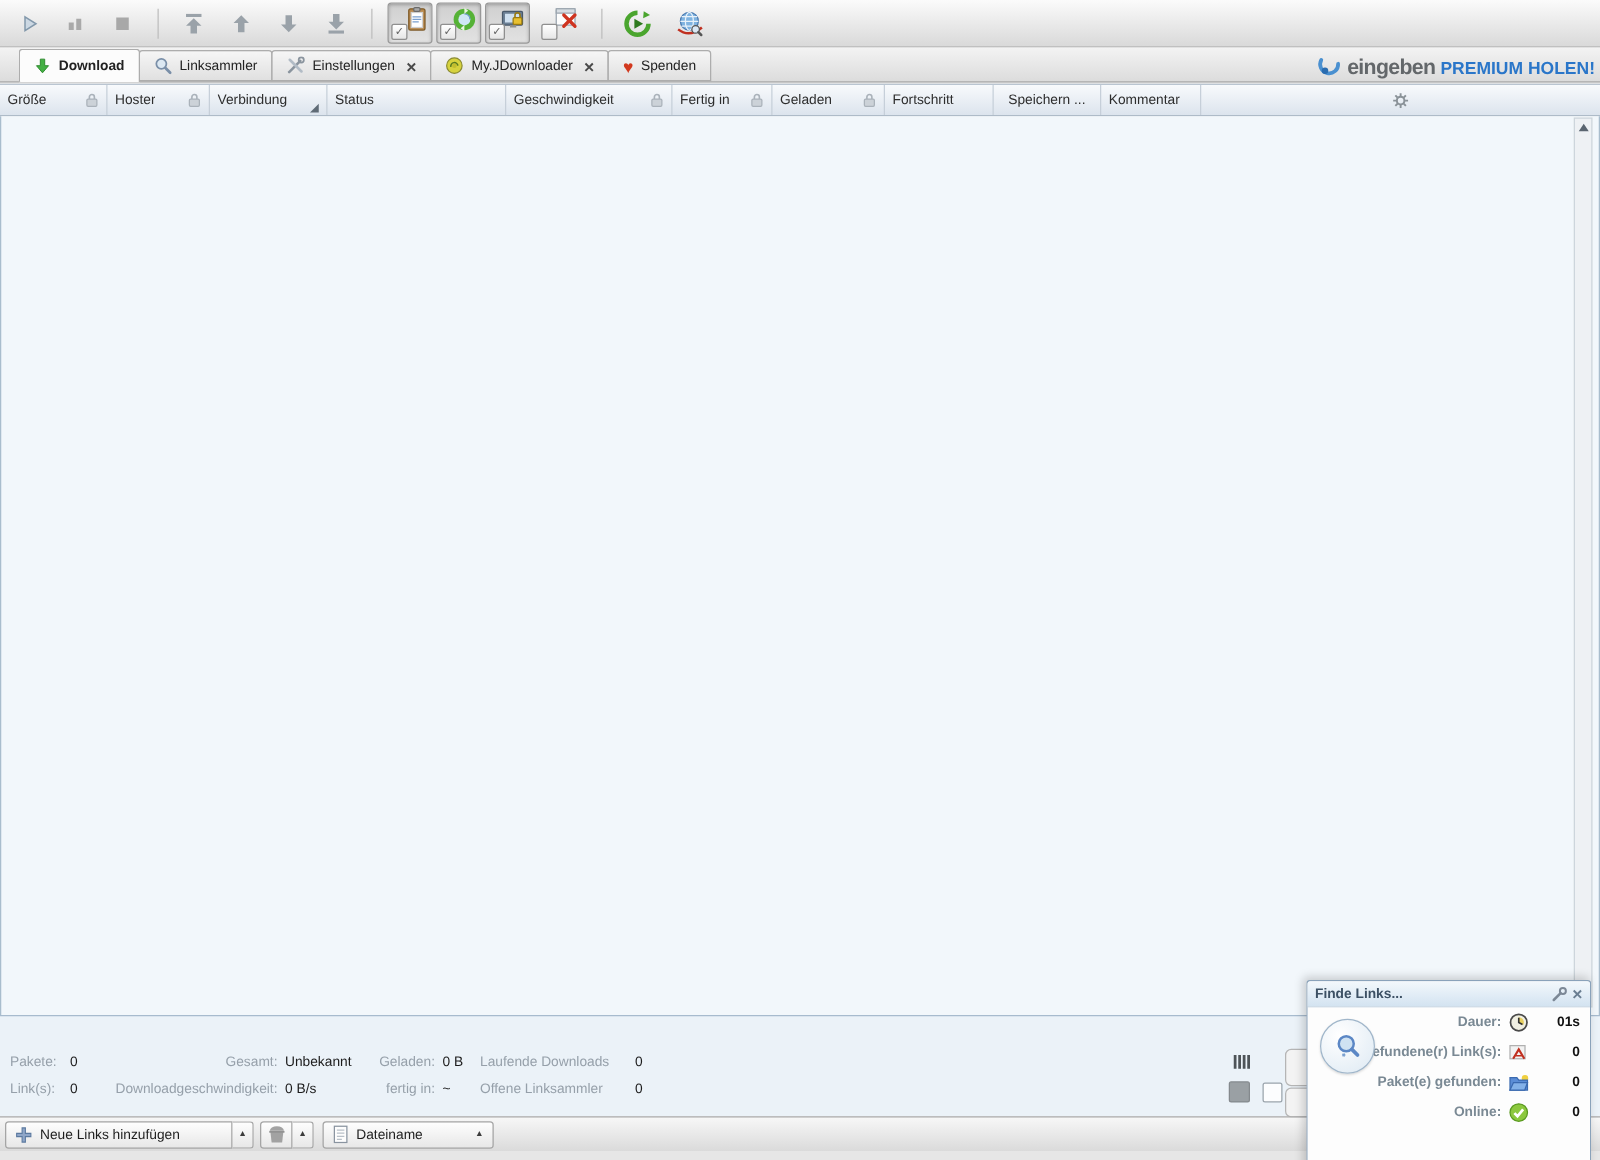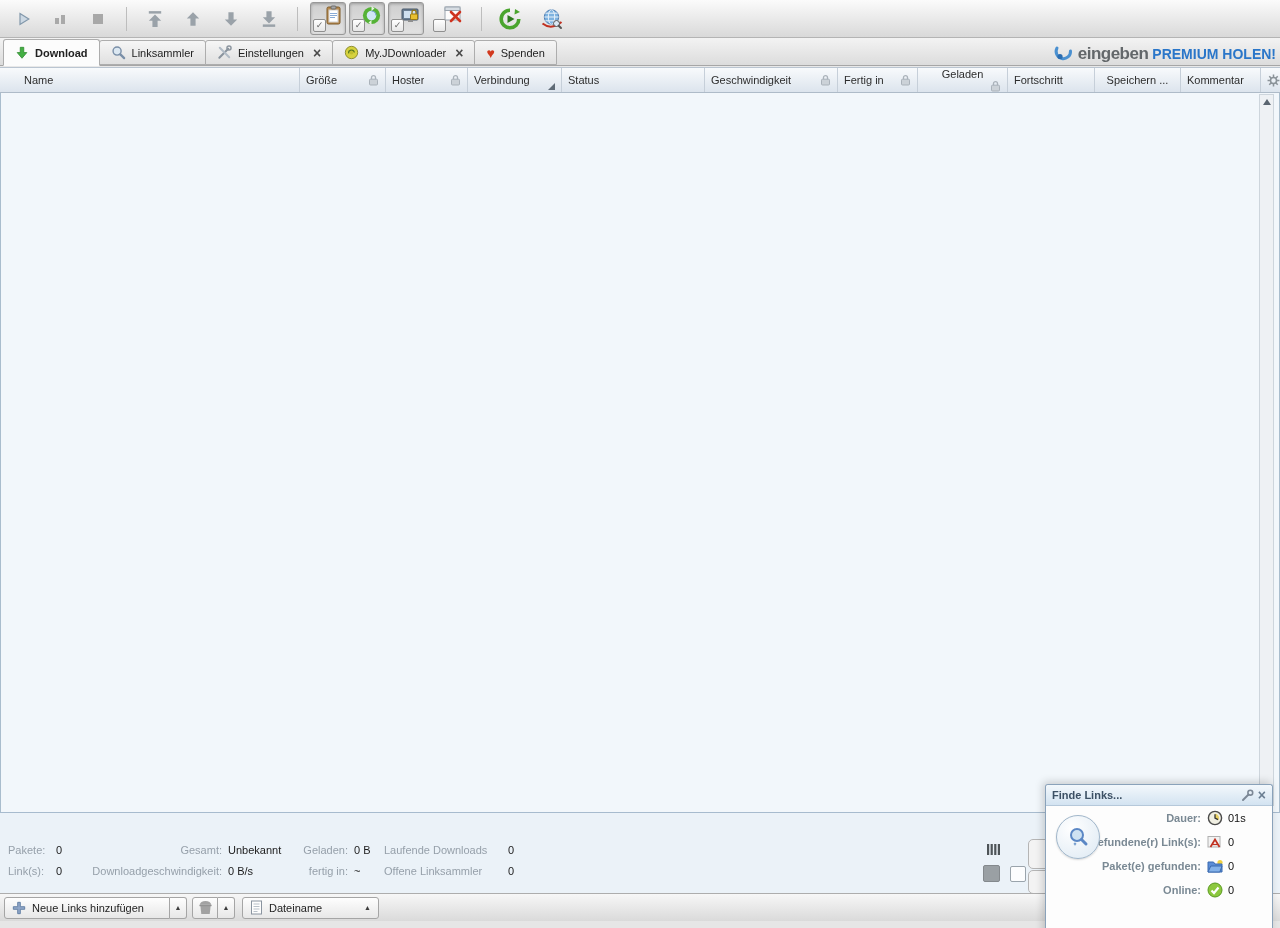--- a/index.html
+++ b/index.html
@@ -12,21 +12,21 @@
   .tbtn{width:30px;height:30px;display:flex;align-items:center;justify-content:center;border:1px solid transparent;border-radius:3px;flex:0 0 auto;}
   .tsep{width:1px;height:24px;background:#bdbdbd;margin:0 12px;flex:0 0 auto;}
   .toggle{position:relative;width:34px;height:31px;margin-right:3px;border:1px solid transparent;border-radius:3px;flex:0 0 auto;}
   .toggle.pressed{background:linear-gradient(#cfcfcf,#e2e2e2);border-color:#989898;box-shadow:inset 0 1px 3px rgba(0,0,0,.25);}
   .toggle .tg-icon{position:absolute;top:2px;right:2px;}
   .chk{position:absolute;left:2px;bottom:2px;width:11px;height:11px;background:linear-gradient(#ffffff,#e6e6e6);border:1px solid #8f8f8f;border-radius:2px;font-size:9px;line-height:10px;text-align:center;color:#666;}
 
   
   .tabbar{position:absolute;top:38px;left:0;right:0;height:28px;background:linear-gradient(#f3f3f3,#dcdcdc);border-bottom:1px solid #a6a6a6;display:flex;align-items:flex-end;padding-left:3px;box-sizing:border-box;}
   .tab{height:25px;box-sizing:border-box;display:flex;align-items:center;gap:6px;padding:0 11px;background:linear-gradient(#f6f6f6,#e0e0e0);border:1px solid #adadad;border-radius:3px 3px 0 0;margin-right:-1px;color:#222;position:relative;z-index:1;}
-  .tab.active{background:#fcfcfc;font-weight:bold;z-index:3;height:27px;margin-bottom:-1px;border-bottom:1px solid #fcfcfc;}
+  .tab.active{background:#fcfcfc;font-weight:bold;z-index:3;height:27px;margin-bottom:-1px;border-bottom:1px solid #fcfcfc;margin-left:12px;}
   .tab-close{font-size:14px;line-height:12px;color:#4a4a4a;font-weight:bold;margin-left:3px;cursor:default;}
   .logo{position:absolute;right:4px;top:5px;display:flex;align-items:center;gap:4px;z-index:4;}
   .logo-brand{font-size:17px;font-weight:bold;color:#63676a;letter-spacing:-.5px;}
   .logo-promo{font-size:14px;font-weight:bold;color:#2a76c9;}
 
   
   .theader{position:absolute;top:67px;left:0;right:0;height:26px;display:flex;background:linear-gradient(#f8fafc,#dce4ed);border-top:1px solid #bac5d1;border-bottom:1px solid #aebbc8;box-sizing:border-box;color:#2d2d2d;}
   .thcol{display:flex;align-items:center;border-right:1px solid #c6cfd9;padding:0 6px;box-sizing:border-box;position:relative;flex:0 0 auto;}
   .thcol .thl{white-space:nowrap;overflow:hidden;}
   .thlock{margin-left:auto;}
@@ -65,25 +65,25 @@
   .searchbox{margin-left:5px;width:658px;height:20px;box-sizing:border-box;border:1px solid #a5a5a5;border-radius:3px;background:#fff;font-family:"Liberation Sans",sans-serif;font-size:11px;padding:0 8px;color:#222;}
   .searchbox::placeholder{color:#b3b3b3;}
   .footer-strip{position:absolute;top:921px;left:0;right:0;height:7px;background:#e6e6e6;}
 
   
   .popup{position:absolute;left:1045px;top:784px;width:228px;height:160px;background:#fdfdfd;border:1px solid #8aa2ba;border-bottom:none;border-radius:3px 3px 0 0;box-shadow:-2px -2px 8px rgba(0,0,0,.18);z-index:10;box-sizing:border-box;}
   .popup-title{height:20px;background:linear-gradient(#f3f8fc,#d3e3f1);border-bottom:1px solid #b5c8da;display:flex;align-items:center;gap:4px;padding:0 6px;font-weight:bold;color:#3c5064;border-radius:3px 3px 0 0;}
   .popup-title .pt-text{flex:1;}
   .pclose{font-size:14px;font-weight:bold;color:#6a7e92;line-height:12px;}
   .badge{position:absolute;left:10px;top:30px;width:42px;height:42px;border-radius:50%;border:1px solid #a0b6ca;background:radial-gradient(circle at 35% 30%,#ffffff,#dde9f3);display:flex;align-items:center;justify-content:center;box-shadow:0 1px 2px rgba(0,0,0,.15);}
-  .prow{display:flex;justify-content:flex-end;align-items:center;height:24px;padding-right:8px;gap:5px;}
+  .prow{display:flex;justify-content:flex-end;align-items:center;height:24px;padding-right:8px;gap:5px;text-align:right;}
   .prow:first-of-type{margin-top:4px;}
   .p-lbl{font-weight:bold;color:#7a8994;white-space:nowrap;}
   .p-ico{width:17px;display:flex;justify-content:center;}
-  .p-val{color:#111;min-width:36px;font-weight:normal;}
+  .p-val{color:#111;min-width:36px;font-weight:bold;}
 </style>
 </head>
 <body>
 
 <div class="app">
 
   <div class="toolbar">
     <div class="tbtn">
       <span>
           <svg width="16" height="16" viewBox="0 0 16 16">
@@ -258,23 +258,20 @@
             <path d="M4 5 a7.2 7.2 0 1 0 13.5 3" fill="none" stroke="#4a90d0" stroke-width="3" stroke-linecap="round"></path>
             <circle cx="7" cy="13.5" r="2.6" fill="#2a6cb0"></circle>
           </svg>
         </span>
       <span class="logo-brand">eingeben</span>
       <span class="logo-promo">PREMIUM HOLEN!</span>
     </div>
   </div>
 
   <div class="theader">
-    <div class="thcol" style="width:300px;padding-left:24px;">
-      <span class="thl">Name</span>
-    </div>
     <div class="thcol" style="width:86px;">
       <span class="thl">Größe</span>
       <span class="thlock">
           <svg width="11" height="12" viewBox="0 0 11 12">
             <rect x="1.5" y="5.2" width="8" height="5.8" rx="1" fill="#ccd2d8" stroke="#aab2ba"></rect>
             <path d="M3.5 5.2 V3.6 a2 2 0 0 1 4 0 V5.2" fill="none" stroke="#aab2ba" stroke-width="1.3"></path>
           </svg>
         </span>
     </div>
     <div class="thcol" style="width:82px;">
@@ -304,21 +301,21 @@
     </div>
     <div class="thcol" style="width:80px;">
       <span class="thl">Fertig in</span>
       <span class="thlock">
           <svg width="11" height="12" viewBox="0 0 11 12">
             <rect x="1.5" y="5.2" width="8" height="5.8" rx="1" fill="#ccd2d8" stroke="#aab2ba"></rect>
             <path d="M3.5 5.2 V3.6 a2 2 0 0 1 4 0 V5.2" fill="none" stroke="#aab2ba" stroke-width="1.3"></path>
           </svg>
         </span>
     </div>
-    <div class="thcol" style="width:90px;flex-direction:column;">
+    <div class="thcol" style="width:90px;">
       <span class="thl">Geladen</span>
       <span class="thlock">
           <svg width="11" height="12" viewBox="0 0 11 12">
             <rect x="1.5" y="5.2" width="8" height="5.8" rx="1" fill="#ccd2d8" stroke="#aab2ba"></rect>
             <path d="M3.5 5.2 V3.6 a2 2 0 0 1 4 0 V5.2" fill="none" stroke="#aab2ba" stroke-width="1.3"></path>
           </svg>
         </span>
     </div>
     <div class="thcol" style="width:87px;">
       <span class="thl">Fortschritt</span>
@@ -385,21 +382,21 @@
     </div>
     <div class="ov-mini" style="left:1010px;top:53px;">
       <span class="sq-empty"></span>
     </div>
     <div class="ov-btn" style="top:26px;height:28px;"></div>
     <div class="ov-btn" style="top:57px;height:22px;"></div>
   </div>
 
   <div class="bottombar">
     <div style="display:flex;">
-      <div class="bbtn b-left" style="width:166px;">
+      <div class="bbtn b-left" style="width:182px;">
         <span>
             <svg width="14" height="14" viewBox="0 0 16 16">
               <path d="M6.5 1.5 h3 v5 h5 v3 h-5 v5 h-3 v-5 h-5 v-3 h5 Z" fill="#8fa6c8" stroke="#5c7aa0"></path>
             </svg>
           </span>
         <span>Neue Links hinzufügen</span>
       </div>
       <div class="bbtn b-right">
         <span class="uarr">▲</span>
       </div>

